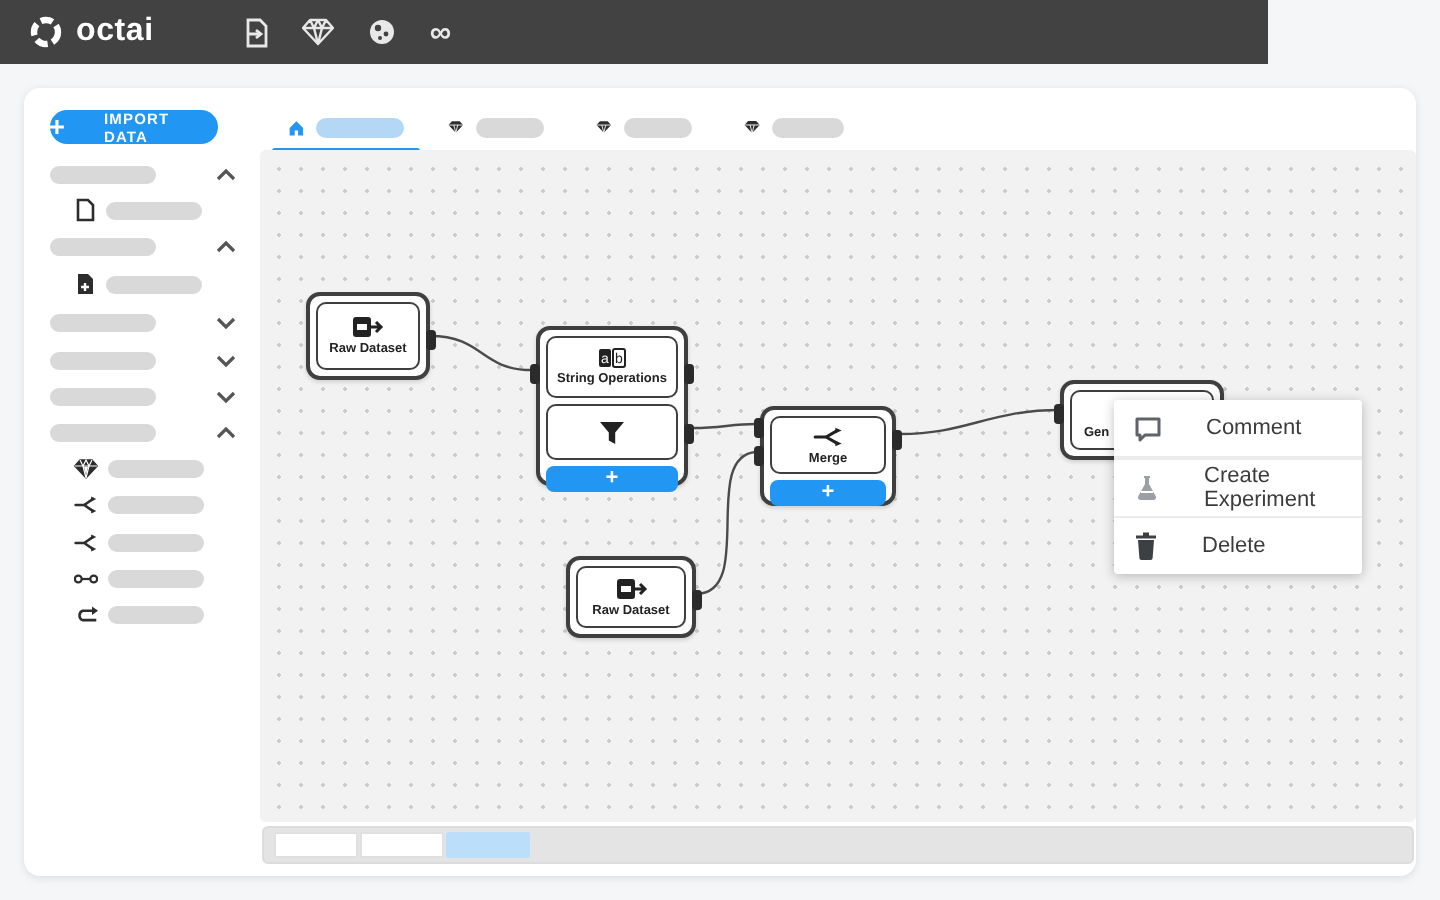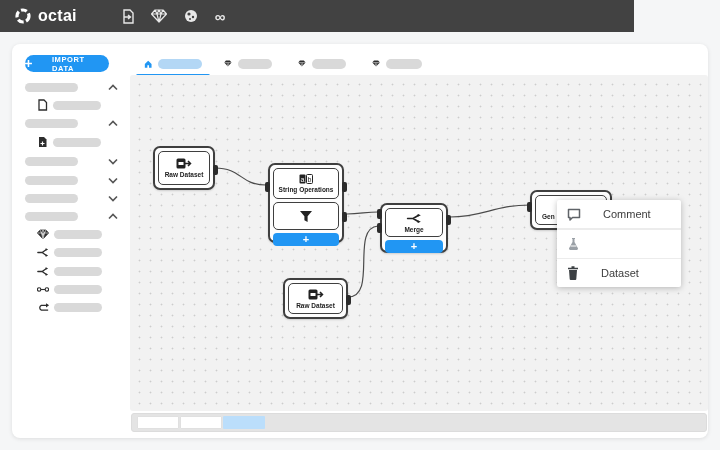--- a/index.html
+++ b/index.html
@@ -332,28 +332,29 @@
         </svg>
       <span>Comment</span>
     </div>
     <div class="mdiv"></div>
     <div class="mdiv"></div>
     <div class="mi">
       <svg width="13" height="14" viewBox="0 0 13 14">
           <path d="M5 1 h3 v1 h-0.5 v3 l3.3 6 a1.3 1.3 0 0 1 -1.1 2 h-6.4 a1.3 1.3 0 0 1 -1.1 -2 l3.3 -6 v-3 H5 z" fill="#9aa0a6"></path>
           <path d="M3.5 9 h6" stroke="#fff" stroke-width="1"></path>
         </svg>
+      <span>Create Experiment</span>
     </div>
     <div class="mdiv"></div>
     <div class="mi">
       <svg width="12" height="14" viewBox="0 0 12 14">
           <path d="M2 4 h8 l-0.7 9 a1 1 0 0 1 -1 1 h-4.6 a1 1 0 0 1 -1 -1 z" fill="#3c4043"></path>
           <path d="M1 2.5 h10 M4.5 1 h3" stroke="#3c4043" stroke-width="1.6"></path>
         </svg>
-      <span>Dataset</span>
+      <span>Delete</span>
     </div>
   </div>
 
   <div class="hstrip">
     <span class="hseg white" style="left:5px; width:42px;"></span>
     <span class="hseg white" style="left:48px; width:42px;"></span>
     <span class="hseg blue" style="left:91px; width:42px;"></span>
   </div>
 
 </div>

